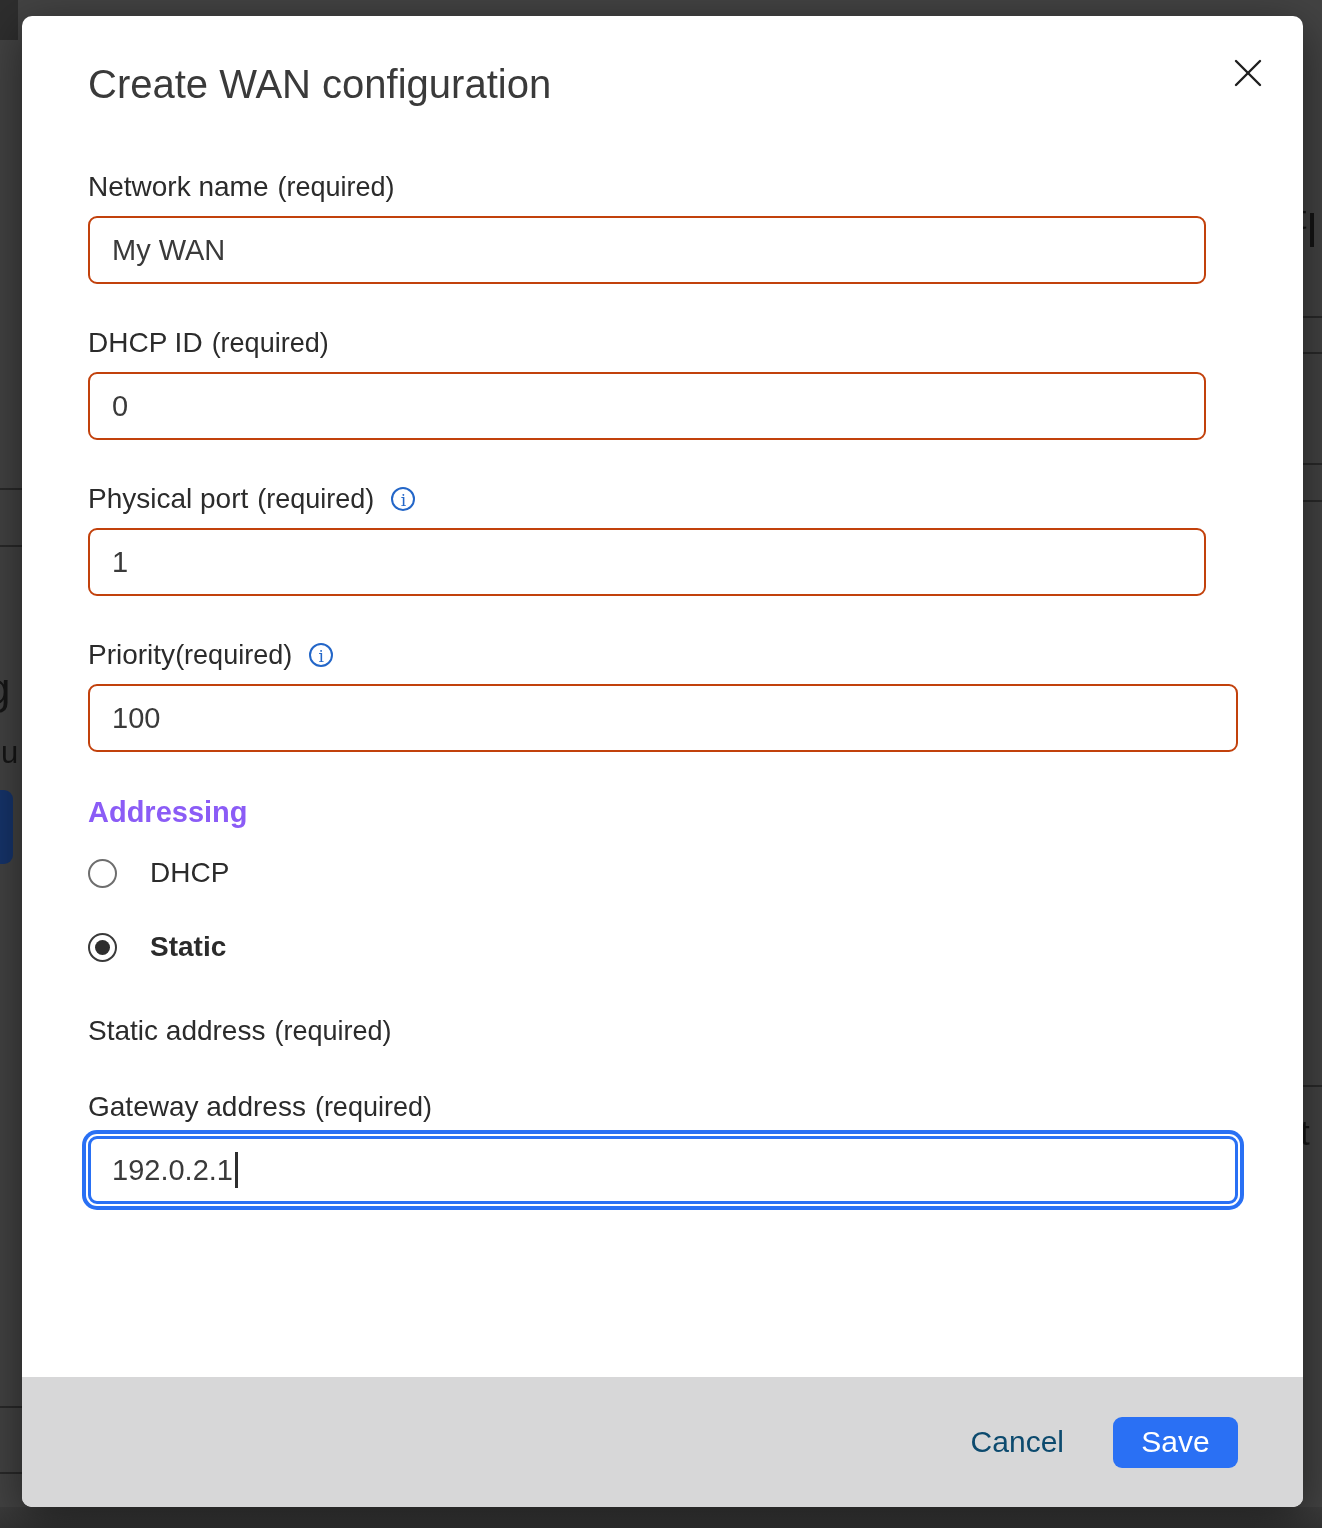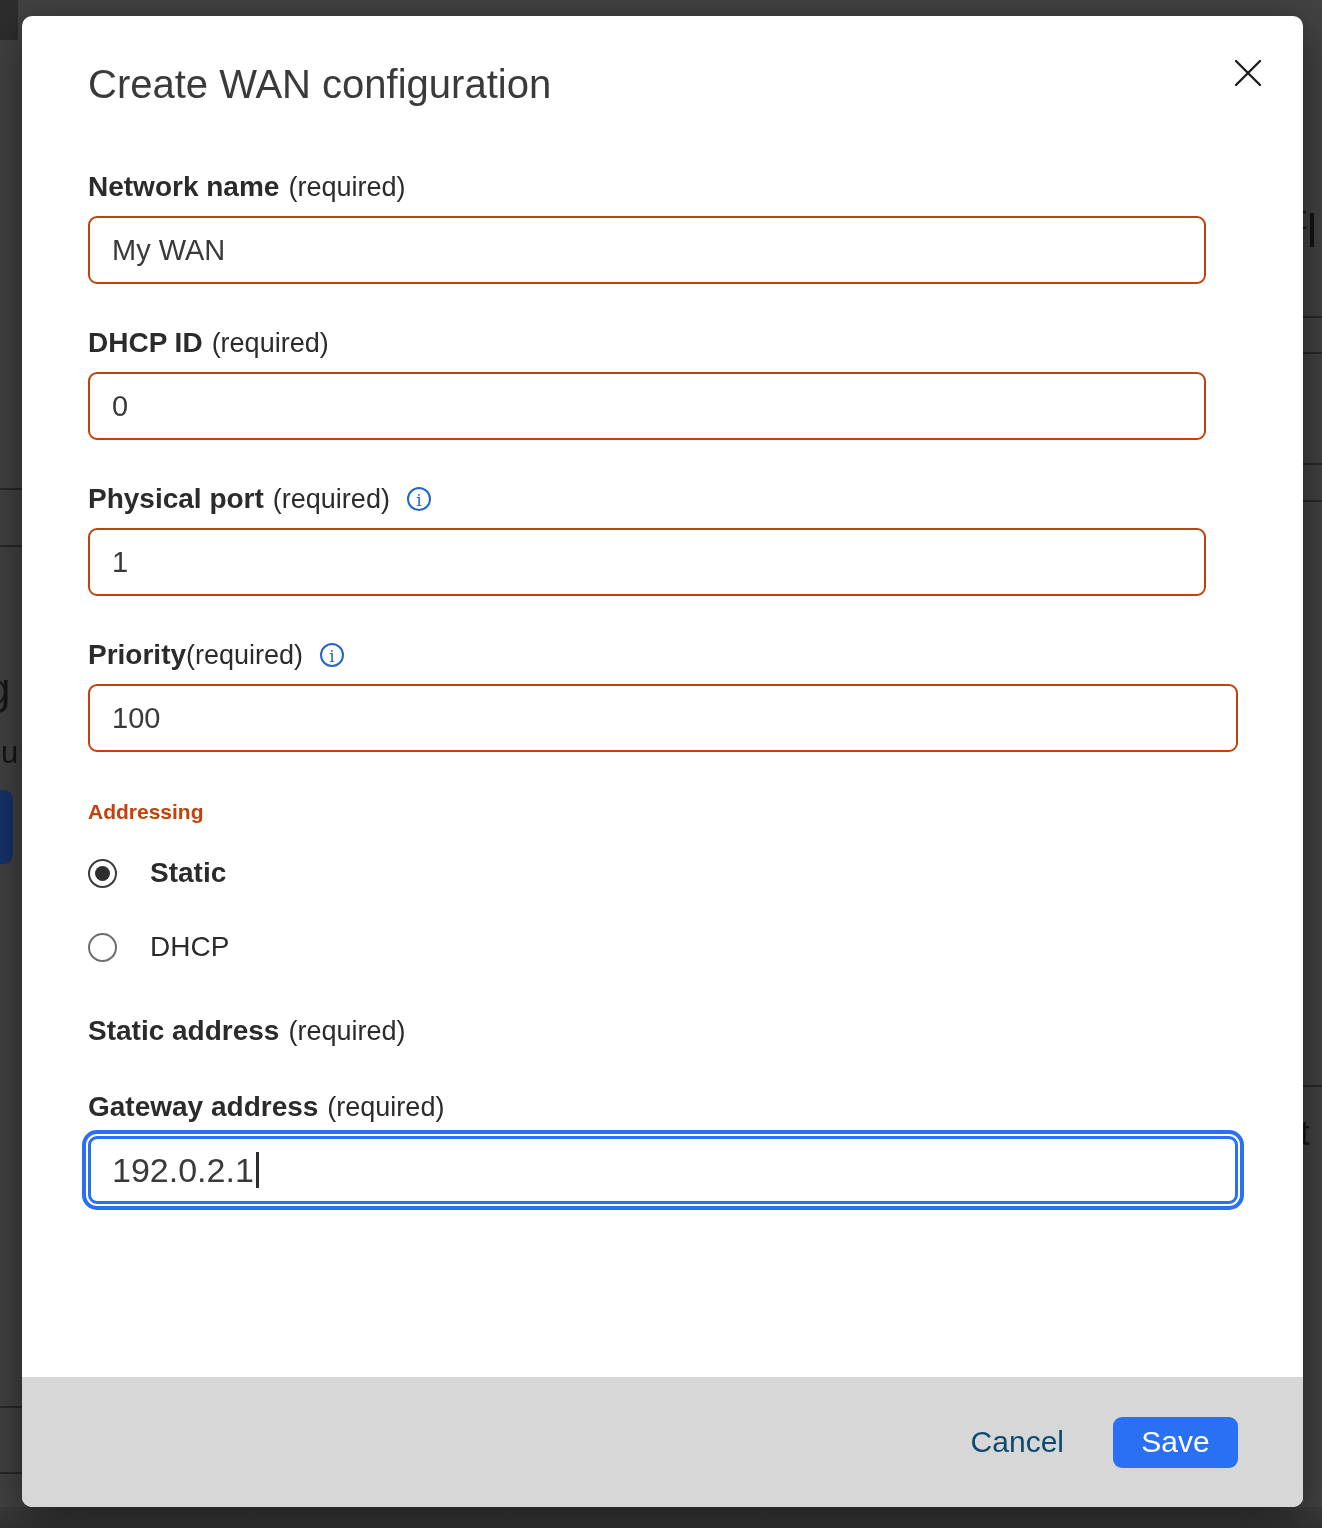--- a/index.html
+++ b/index.html
@@ -28,21 +28,21 @@
   .modal-body{padding:0 0 0 66px;position:relative;height:100%;box-sizing:border-box;}
   .dialog-title{
     margin:44px 0 0 0;font-size:40px;font-weight:400;color:#3a3a3a;line-height:48px;
   }
   .close-btn{
     position:absolute;top:38px;right:36px;width:38px;height:38px;
     display:flex;align-items:center;justify-content:center;cursor:pointer;background:none;border:none;padding:0;
   }
   
   .label-row{display:flex;align-items:center;font-size:28px;color:#2b2b2b;line-height:34px;}
-  .lbl{font-weight:700;}
+  .lbl{font-weight:400;}
   .req{font-weight:400;margin-left:9px;font-size:27px;}
   .req.tight{margin-left:0;}
   .info-icon{
     width:24px;height:24px;border:2px solid #2366c8;border-radius:50%;
     margin-left:17px;display:flex;align-items:center;justify-content:center;
     color:#2366c8;font-size:17px;font-family:"DejaVu Serif",serif;font-style:normal;
     box-sizing:border-box;cursor:pointer;flex:0 0 auto;padding-top:1px;
   }
   .tb{
     display:block;height:68px;box-sizing:border-box;
@@ -53,25 +53,25 @@
   .w1{width:1118px;}
   .w2{width:1150px;}
   .mt-label{margin-top:42px;}
   .mt-input{margin-top:12px;}
   .title-gap{margin-top:62px;}
   .tb-focus{
     display:flex;align-items:center;
     border:3px solid #2970f4;border-radius:9px;
     box-shadow:0 0 0 2px #ffffff,0 0 0 6px #2970f4;
     padding-left:21px;height:68px;box-sizing:border-box;
-    font-size:34px;color:#3a3a3a;background:#fff;cursor:text;
+    font-size:29px;color:#3a3a3a;background:#fff;cursor:text;
   }
   .caret{display:inline-block;width:3px;height:36px;background:#2e2e2e;margin-left:2px;}
   
-  .section-heading{font-size:21px;font-weight:700;color:#c2410c;margin-top:42px;line-height:36px;}
+  .section-heading{font-size:29px;font-weight:700;color:#8b5cf6;margin-top:42px;line-height:36px;}
   .radio-row{display:flex;align-items:center;margin-top:24px;height:38px;cursor:pointer;}
   .radio-row + .radio-row{margin-top:36px;}
   .radio{
     width:29px;height:29px;border-radius:50%;box-sizing:border-box;
     border:2px solid #6e6e6e;background:#fff;flex:0 0 auto;
     display:flex;align-items:center;justify-content:center;
   }
   .radio.selected{border:2.5px solid #3a3a3a;}
   .radio.selected::after{content:"";width:15px;height:15px;border-radius:50%;background:#2e2e2e;}
   .radio-label{font-size:28px;color:#2b2b2b;margin-left:33px;}
@@ -148,26 +148,26 @@
     <div class="label-row mt-label">
       <span class="lbl">Priority</span>
       <span class="req tight">(required)</span>
       <span class="info-icon">i</span>
     </div>
     <input class="tb w2 mt-input" type="text" readonly="" value="100" style="">
 
     <div class="section-heading">Addressing</div>
 
     <div class="radio-row">
+      <span class="radio"></span>
+      <span class="radio-label">DHCP</span>
+    </div>
+    <div class="radio-row">
       <span class="radio selected"></span>
       <span class="radio-label bold">Static</span>
-    </div>
-    <div class="radio-row">
-      <span class="radio"></span>
-      <span class="radio-label">DHCP</span>
     </div>
 
     <div class="label-row" style="margin-top:48px;">
       <span class="lbl">Static address</span>
       <span class="req">(required)</span>
     </div>
 
     <div class="label-row mt-label">
       <span class="lbl">Gateway address</span>
       <span class="req">(required)</span>

